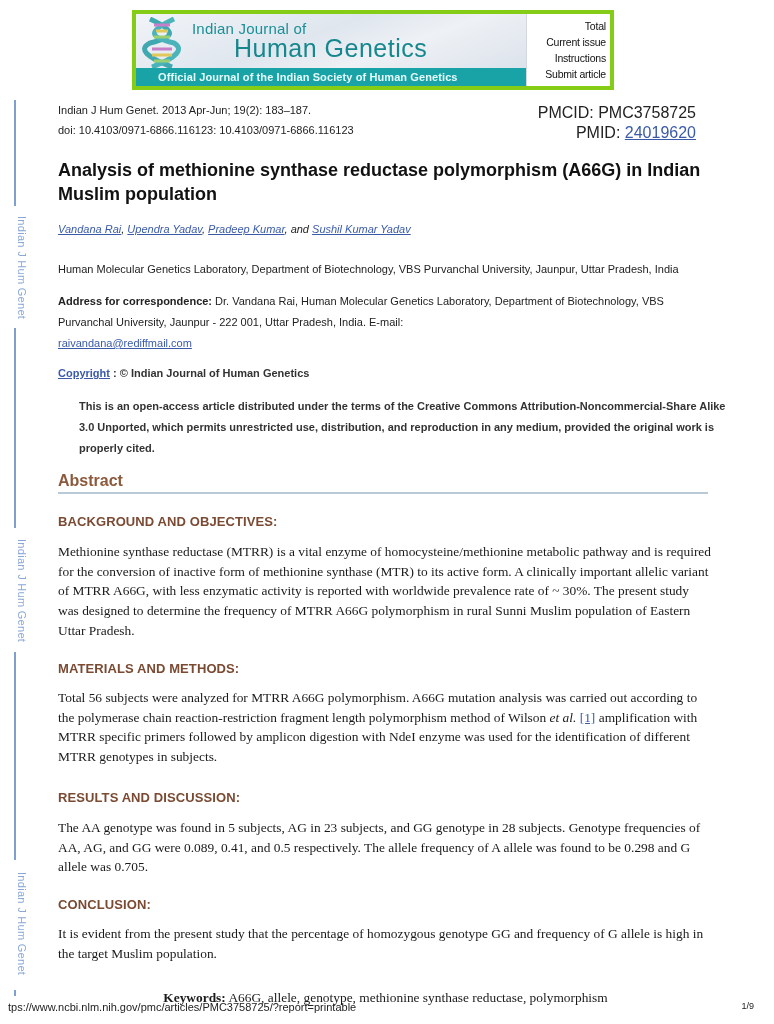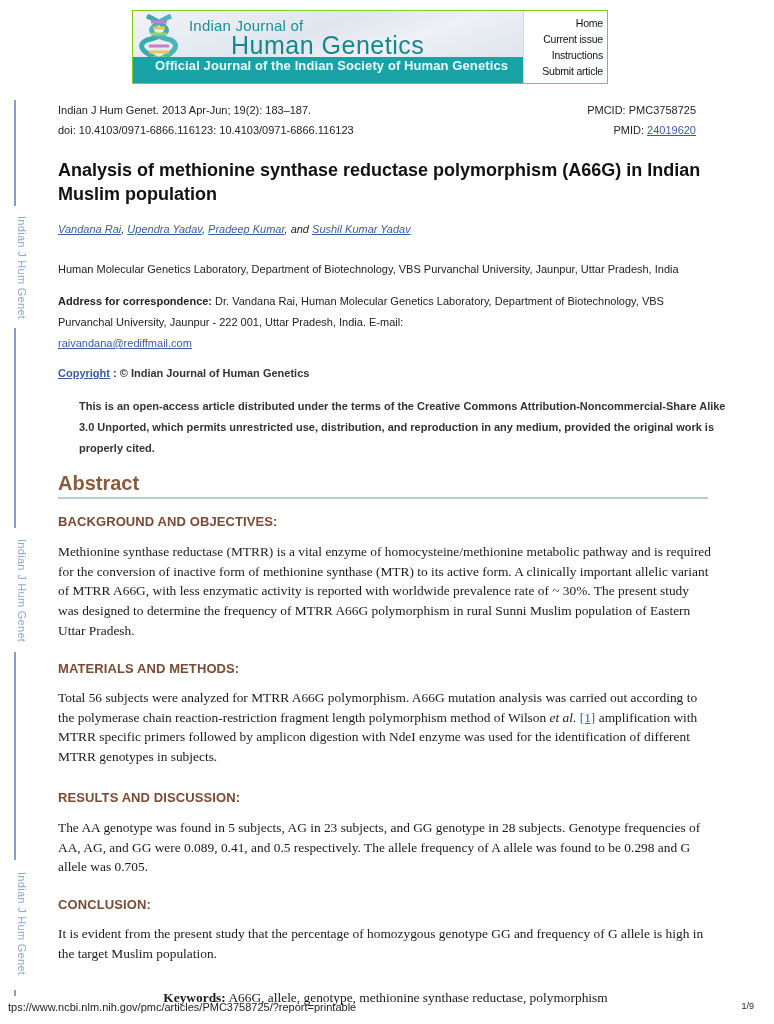--- a/index.html
+++ b/index.html
@@ -1,43 +1,43 @@
 <!DOCTYPE html>
 <html><head>
   <meta charset="utf-8">
   <style>
     html, body { margin: 0; padding: 0; background: #ffffff; }
     body { width: 774px; height: 1024px; position: relative; overflow: hidden; font-family: "Liberation Sans", sans-serif; color: #222; }
 
     
-    .banner { position: absolute; left: 132px; top: 10px; width: 474px; height: 72px; border: 1px solid #84cc16; display: flex; background: #fff; }
+    .banner { position: absolute; left: 132px; top: 10px; width: 474px; height: 72px; border: 4px solid #84cc16; display: flex; background: #fff; }
     .banner-main { position: relative; width: 390px; height: 100%; background: linear-gradient(160deg, #f1f4f8 0%, #dfe6ee 40%, #eef1f5 60%, #d7dfe9 100%); overflow: hidden; }
-    .banner-main .stripe { position: absolute; left: 0; right: 0; bottom: 0; height: 26px; background: #1aa3a6; color: #e6fbfb; font-size: 13px; line-height: 18px; padding-left: 22px; font-weight: bold; letter-spacing: 0.1px; }
+    .banner-main .stripe { position: absolute; left: 0; right: 0; bottom: 0; height: 18px; background: #1aa3a6; color: #e6fbfb; font-size: 11px; line-height: 18px; padding-left: 22px; font-weight: bold; letter-spacing: 0.1px; }
     .dna { position: absolute; left: 6px; top: 3px; width: 40px; height: 52px; }
     .journal-line1 { position: absolute; left: 56px; top: 6px; font-size: 15px; color: #1a8f96; letter-spacing: 0.2px; }
     .journal-line2 { position: absolute; left: 54px; top: 20px; font-size: 25px; color: #17878e; letter-spacing: 0.5px; margin-left: 44px; }
     .banner-nav { flex: 1; display: flex; flex-direction: column; align-items: flex-end; justify-content: center; padding-right: 4px; border-left: 1px solid #d3d8de; }
     .banner-nav a { font-size: 10.5px; color: #111; text-decoration: none; line-height: 16px; letter-spacing: -0.2px; }
 
     
     .side { position: absolute; left: 14px; width: 2px; background: #7f9fcf; }
     .side-label { position: absolute; left: 2px; width: 26px; font-size: 11px; color: #8aa8d6; writing-mode: vertical-rl; text-align: center; letter-spacing: 0.3px; }
 
     
     .meta { position: absolute; left: 58px; font-size: 11px; color: #222; text-align: right; }
-    .meta-right { position: absolute; right: 78px; font-size: 11px; color: #222; text-align: right; }
+    .meta-right { position: absolute; right: 78px; font-size: 16px; color: #222; text-align: right; }
     a.link { color: #3a5aa8; text-decoration: underline; }
 
     .title { position: absolute; left: 58px; top: 158px; width: 660px; font-size: 18px; font-weight: bold; line-height: 24px; color: #111; }
     .authors { position: absolute; left: 58px; top: 223px; font-size: 11px; color: #222; font-style: italic; }
 
     .block { position: absolute; left: 58px; width: 650px; font-size: 11px; line-height: 21px; color: #222; }
     .gray { color: #333; font-weight: bold; }
 
-    .abstract-heading { position: absolute; left: 58px; top: 472px; width: 650px; font-size: 20px; font-weight: bold; color: #8b5a3c; padding-bottom: 2px; border-bottom: 2px solid #b9c9d6; }
+    .abstract-heading { position: absolute; left: 58px; top: 472px; width: 650px; font-size: 16px; font-weight: bold; color: #8b5a3c; padding-bottom: 2px; border-bottom: 2px solid #b9c9d6; }
     .sec-heading { position: absolute; left: 58px; font-size: 13px; font-weight: bold; color: #7a4a33; letter-spacing: 0.1px; }
     .serif { position: absolute; left: 58px; width: 655px; font-family: "Liberation Serif", serif; font-size: 13.4px; line-height: 19.7px; color: #1a1a1a; }
     .serif i { font-style: italic; }
 
     .footer-url { position: absolute; left: 8px; top: 1001px; font-size: 11px; color: #222; }
     .footer-page { position: absolute; right: 20px; top: 1001px; font-size: 9px; color: #222; }
   </style>
 </head>
 <body>
 
@@ -51,21 +51,21 @@
       <line x1="12" y1="20" x2="28" y2="20" stroke="#9ad072" stroke-width="3"></line>
       <line x1="10" y1="32" x2="30" y2="32" stroke="#c77fc9" stroke-width="3"></line>
       <line x1="10" y1="38" x2="30" y2="38" stroke="#e2c85a" stroke-width="3"></line>
       <line x1="12" y1="44" x2="28" y2="44" stroke="#9ad072" stroke-width="3"></line>
     </svg>
     <div class="journal-line1">Indian Journal of</div>
     <div class="journal-line2">Human Genetics</div>
     <div class="stripe">Official Journal of the Indian Society of Human Genetics</div>
   </div>
   <div class="banner-nav">
-    <a href="#">Home</a>
+    <a href="#">Total</a>
     <a href="#">Current issue</a>
     <a href="#">Instructions</a>
     <a href="#">Submit article</a>
   </div>
 </div>
 
 <div class="side" style="top:100px;height:106px;"></div>
 <div class="side-label" style="top:212px;height:112px;">Indian J Hum Genet</div>
 <div class="side" style="top:328px;height:200px;"></div>
 <div class="side-label" style="top:532px;height:118px;">Indian J Hum Genet</div>

